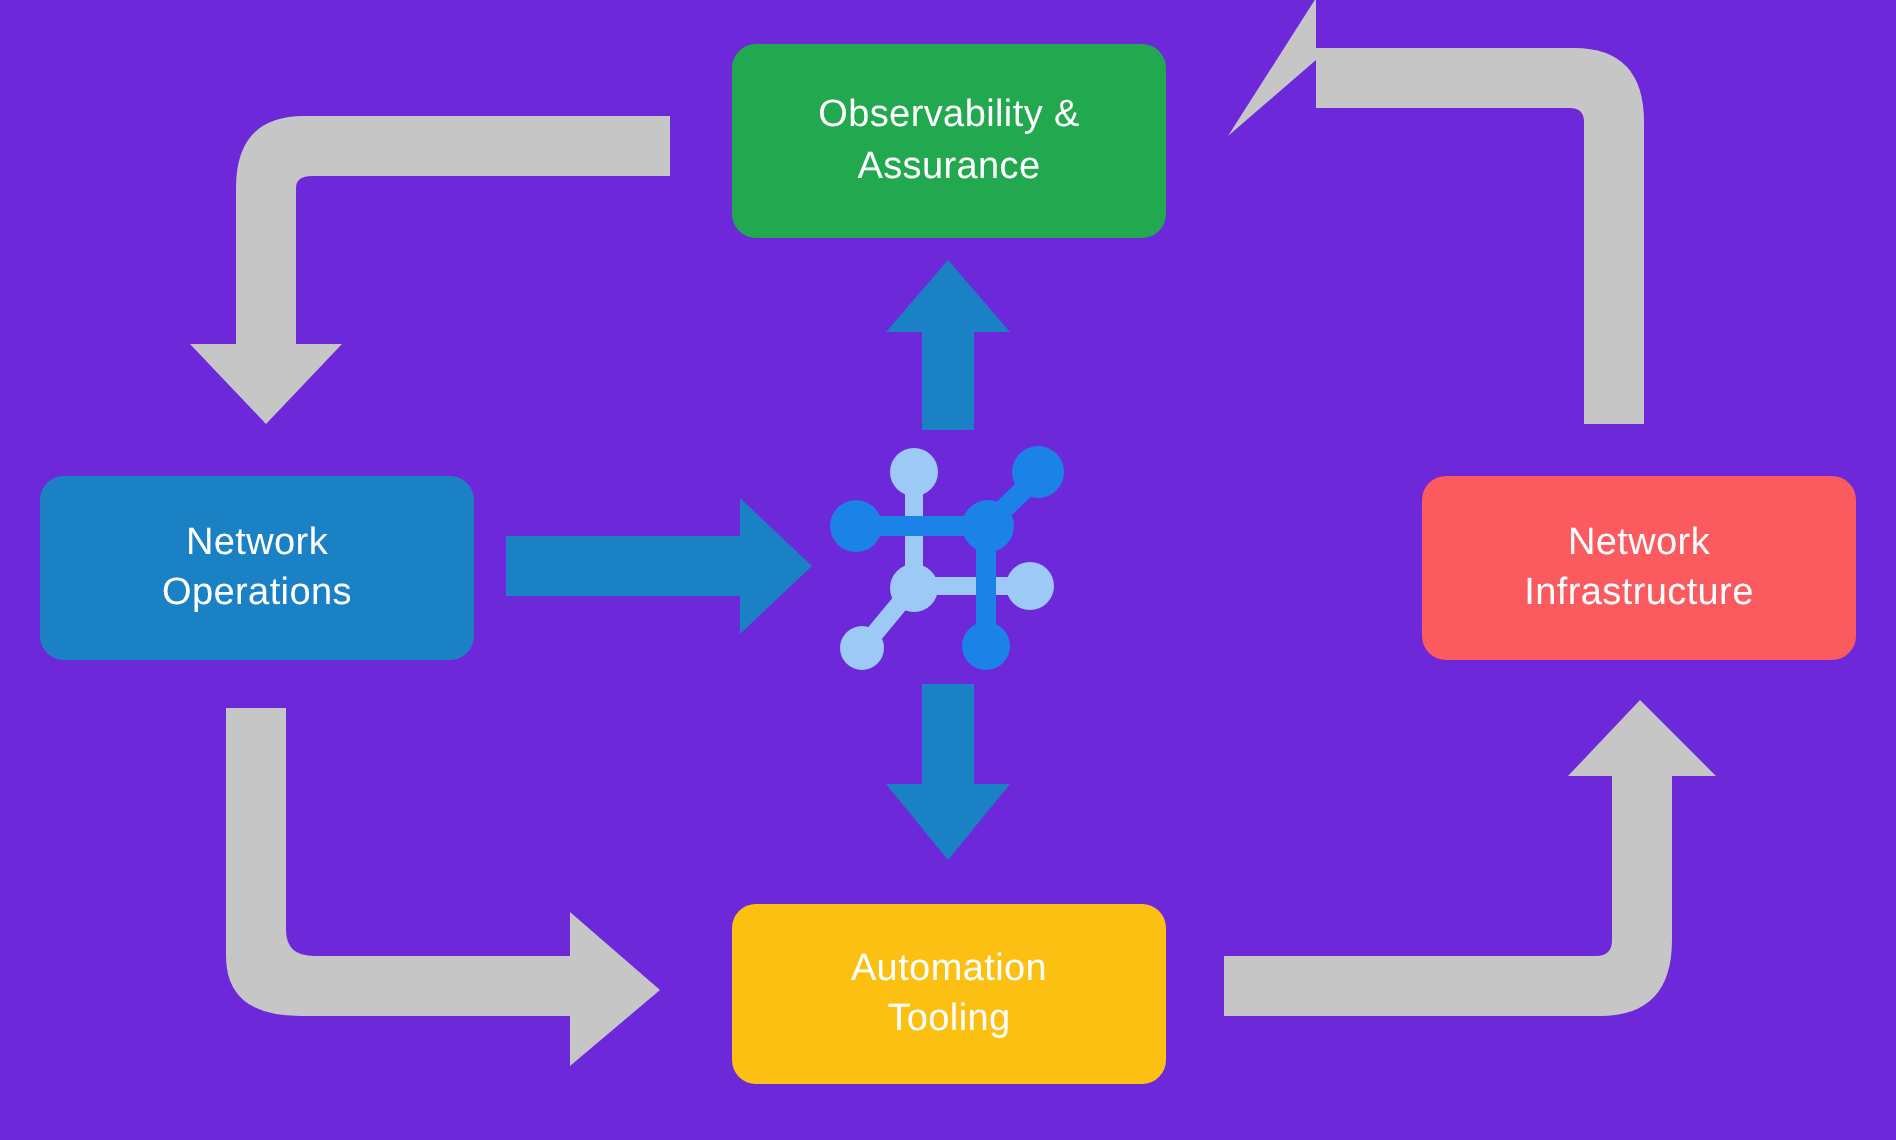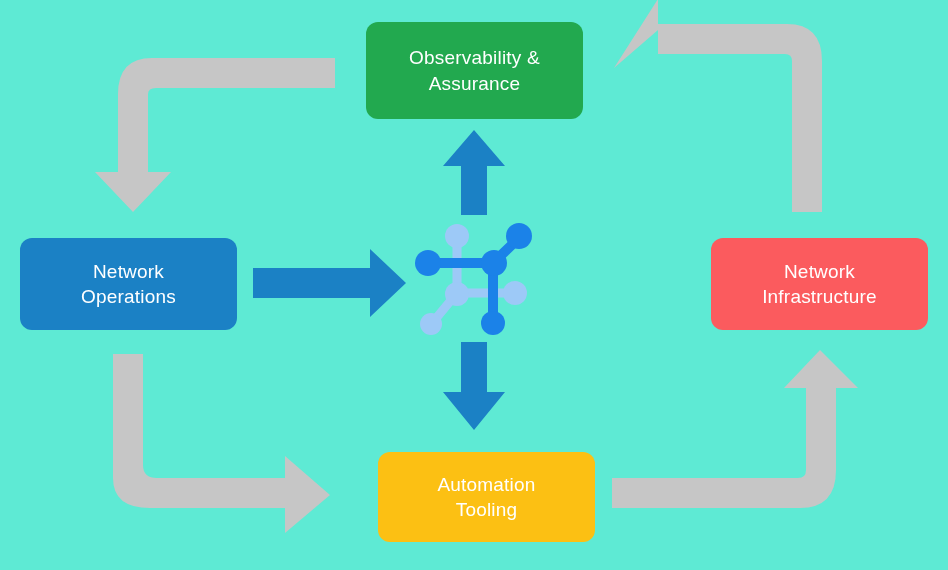--- a/index.html
+++ b/index.html
@@ -73,21 +73,21 @@
     pointer-events: none;
   }
   .node-box { z-index: 3; }
   #arrows-gray { z-index: 1; }
   #arrows-blue { z-index: 2; }
   #net-icon { z-index: 2; position: absolute; left: 415px; top: 218px; width: 122px; height: 118px; }
 </style>
 </head>
 <body>
 
-<div id="stage" style="background: #5eead4;">
+<div id="stage" style="background: #6d28d9;">
 
   <svg class="svg-layer" id="arrows-gray" viewBox="0 0 948 570">
 
     <path fill="#C6C6C6" d="M 335 58
              L 152 58
              Q 118 58 118 94
              L 118 172
              L 95 172
              L 133 212
              L 171 172
@@ -200,18 +200,18 @@
   <div class="node-box" id="box-network-operations" style="background: rgb(27, 129, 197);">
     <span>Network
 Operations</span>
   </div>
 
   <div class="node-box" id="box-network-infrastructure" style="background: rgb(251, 91, 94);">
     <span>Network
 Infrastructure</span>
   </div>
 
-  <div class="node-box" id="box-automation-tooling" style="background: rgb(252, 192, 19); margin-left: 12px;">
+  <div class="node-box" id="box-automation-tooling" style="background: rgb(252, 192, 19);">
     <span>Automation
 Tooling</span>
   </div>
 
 </div>
 
 </body></html>

